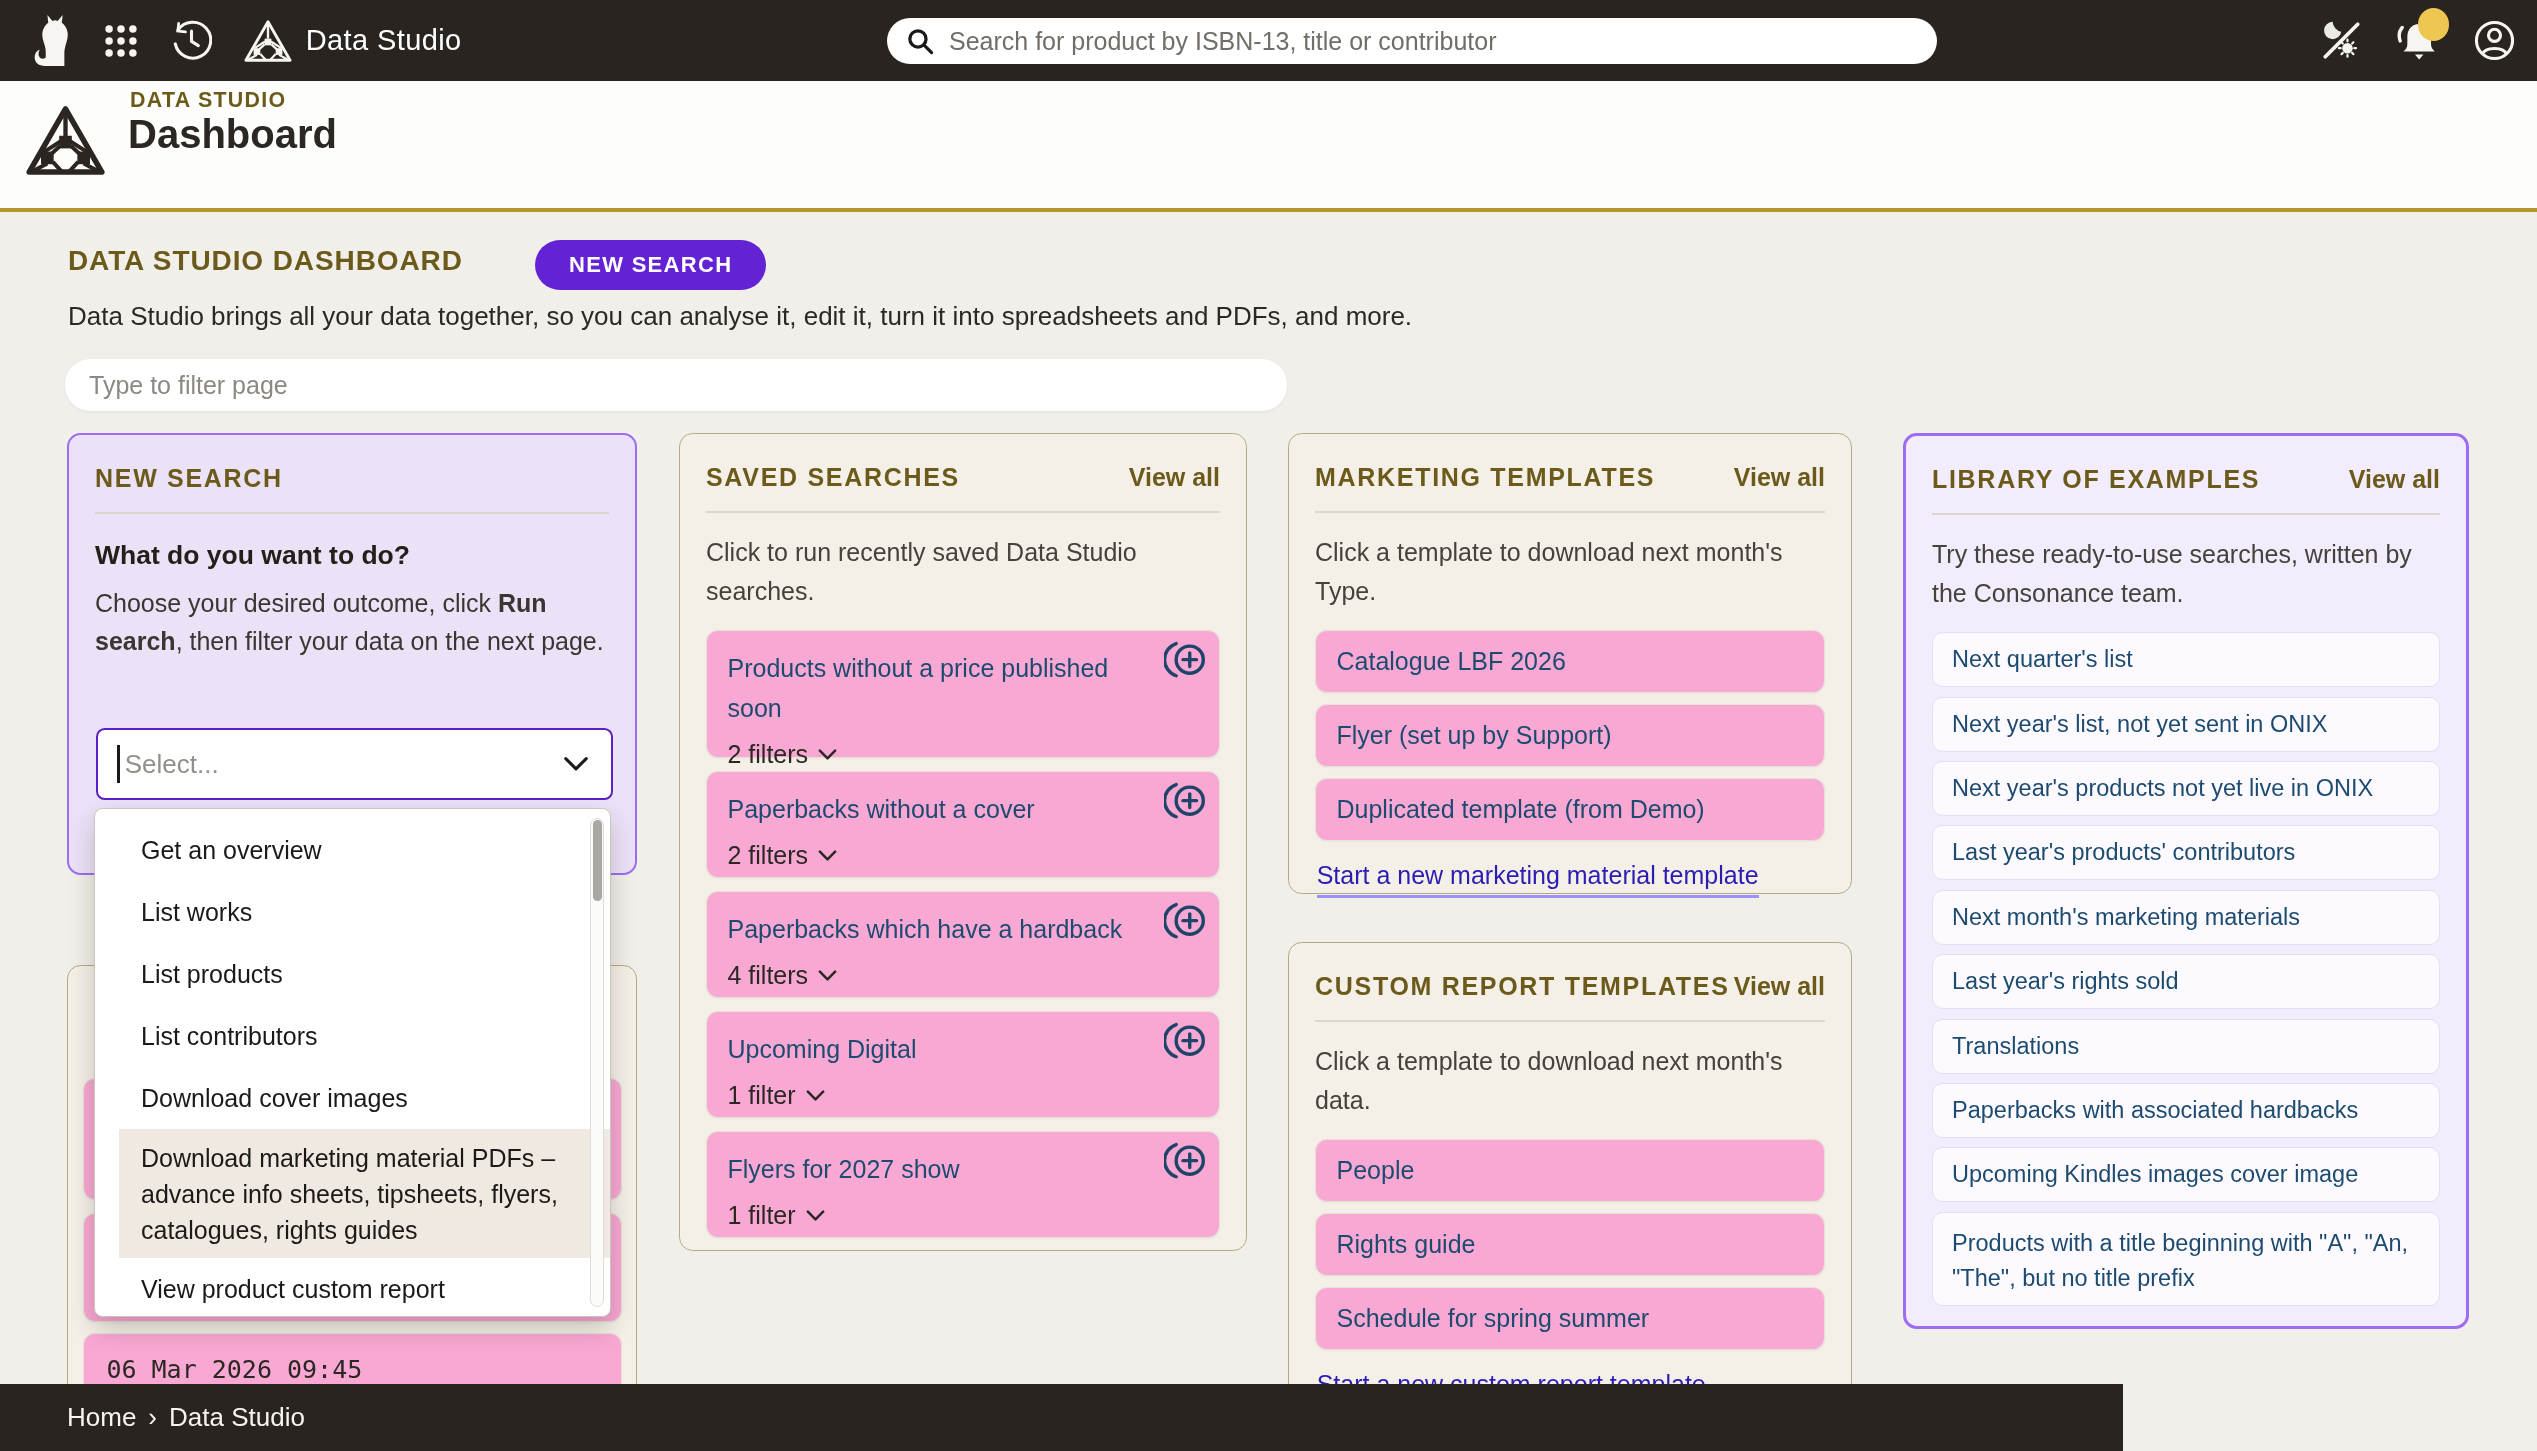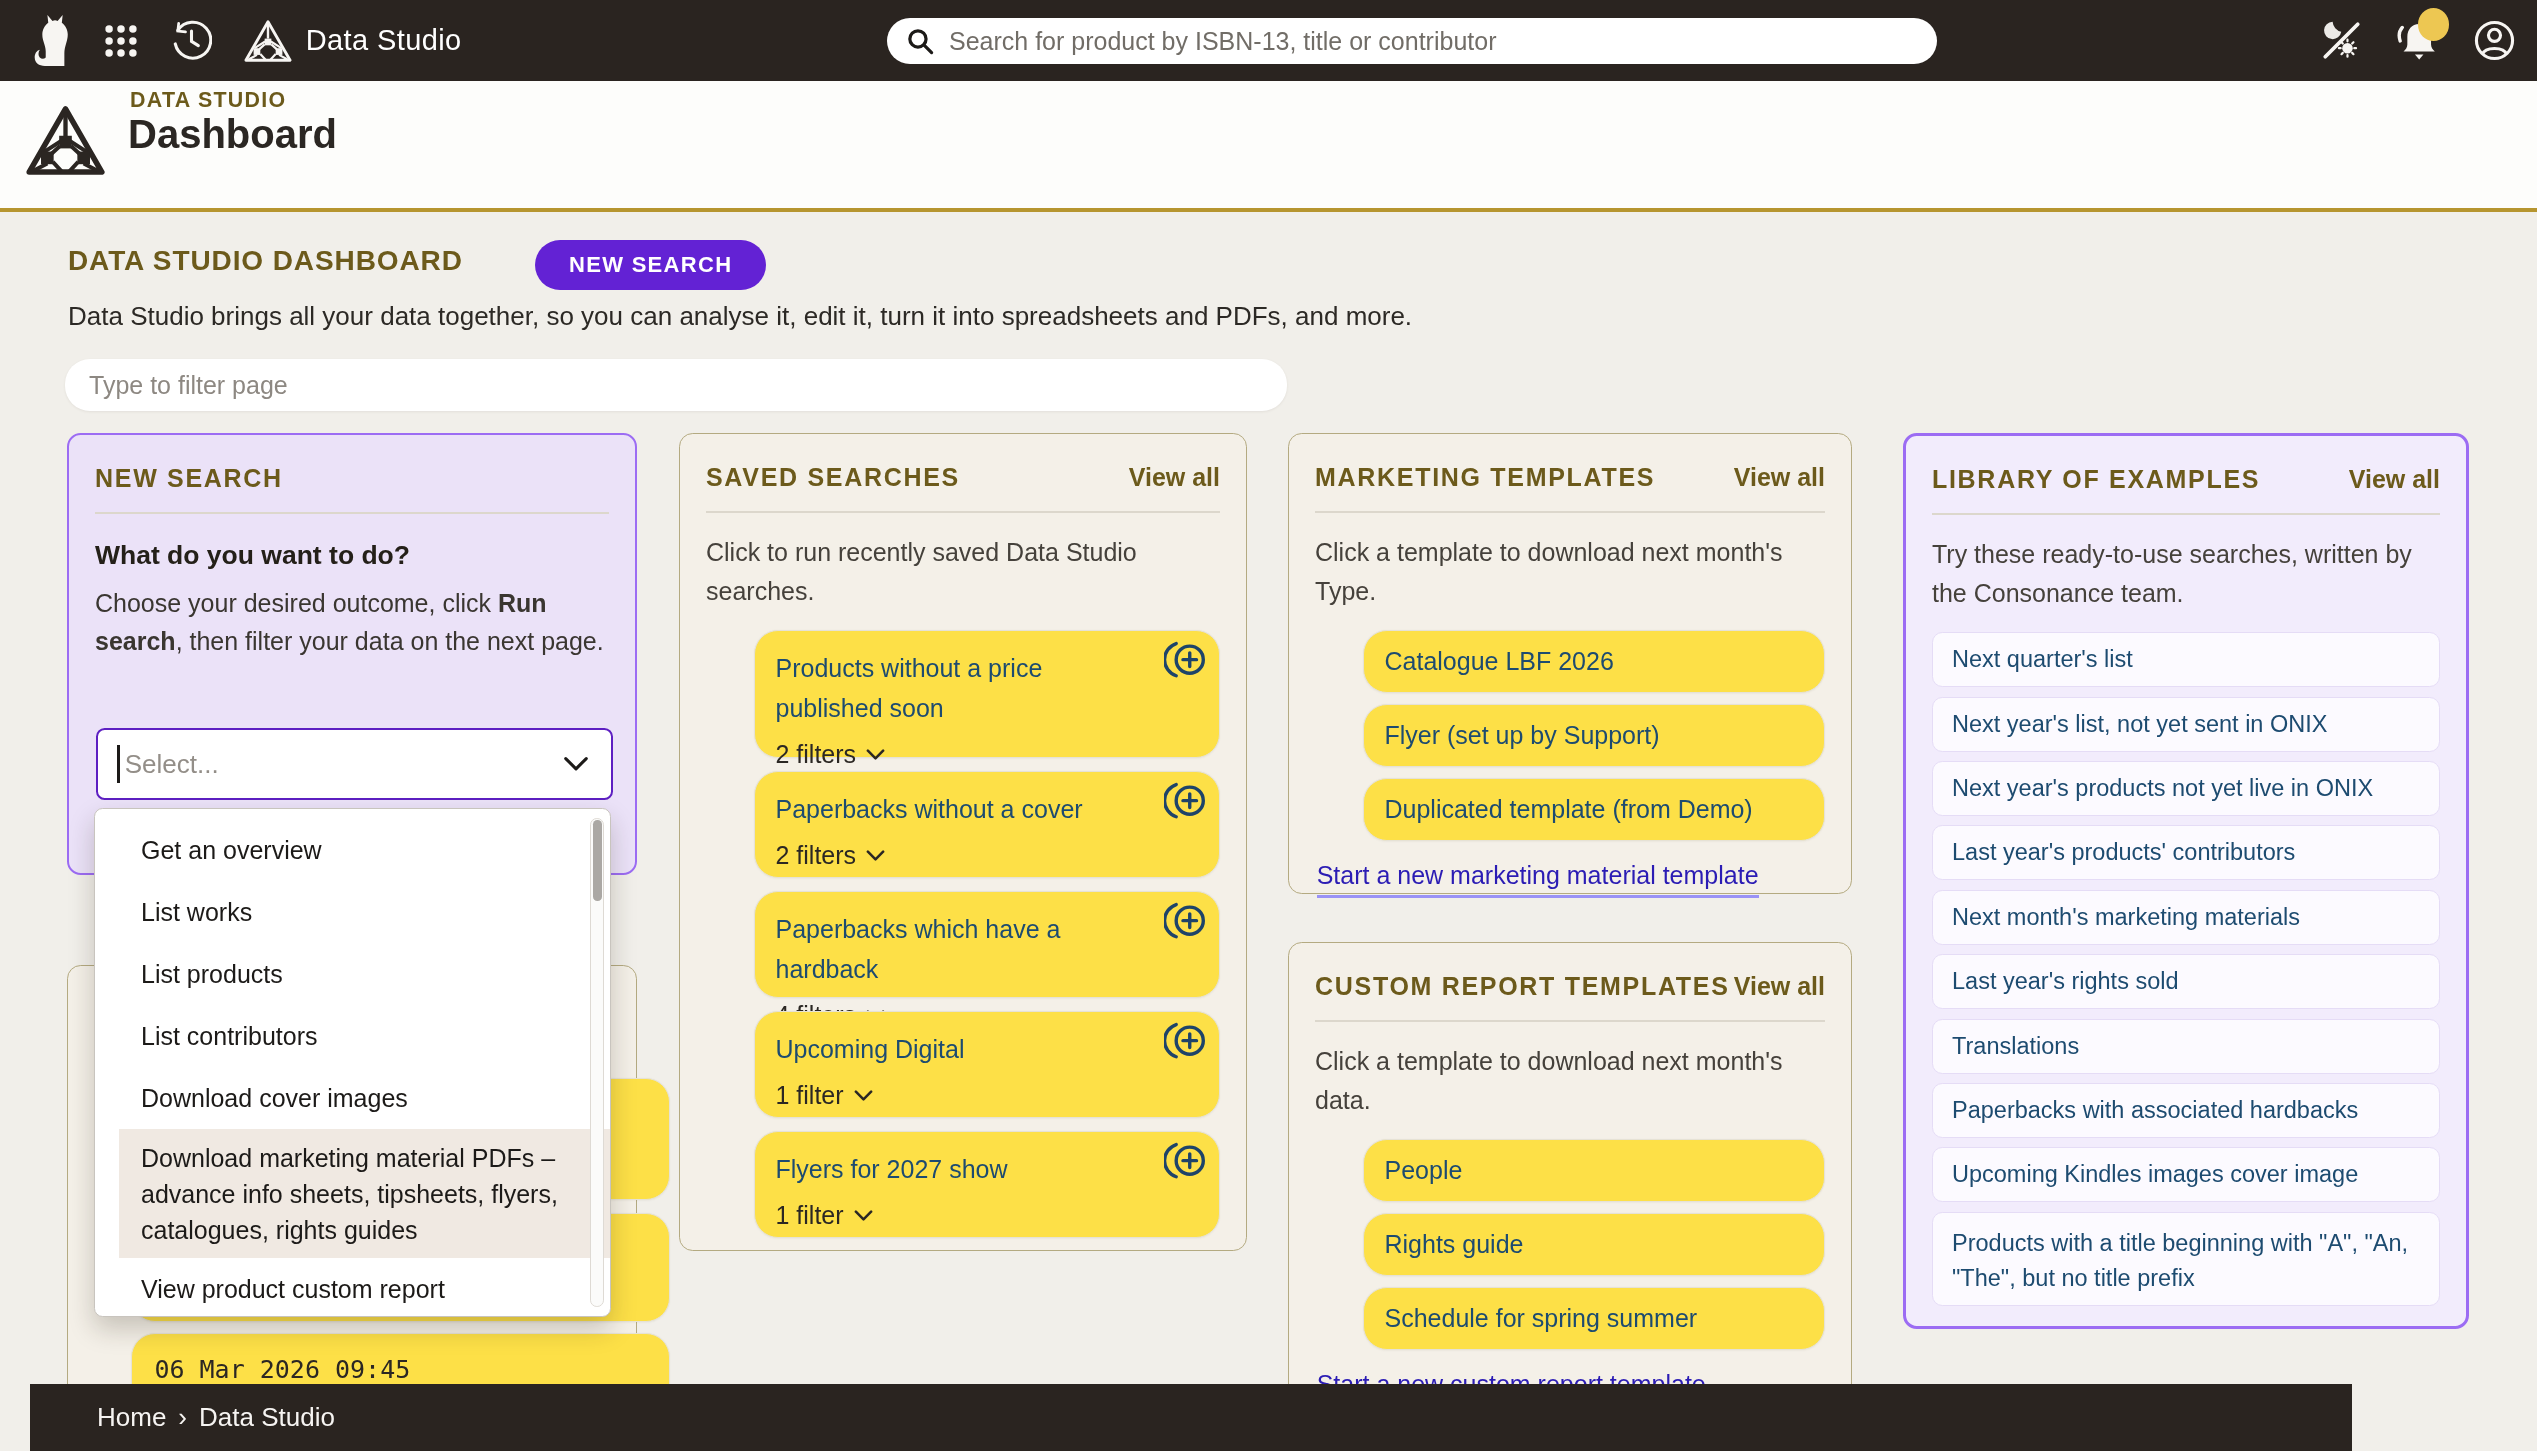--- a/index.html
+++ b/index.html
@@ -43,21 +43,21 @@
   .card--purple{border:2.6px solid #9c6cf3;background:#ebe2f8;}
   .card--purple2{border:3.4px solid #9c6cf3;background:#f2ecfc;}
   .card-pad{padding:29px 26px 0 26px;}
   .card-head{display:flex;justify-content:space-between;align-items:baseline;}
   .card-title{font-size:25px;font-weight:700;letter-spacing:1.7px;color:#6c5a1b;}
   .view-all{font-size:25px;font-weight:700;color:#6c5a1b;text-decoration:none;cursor:pointer;}
   .card-divider{height:1.7px;background:#dcd7cc;margin-top:19px;}
   .card-desc{font-size:25px;line-height:39px;color:#45413b;margin-top:20.5px;}
 
   .row-list{display:flex;flex-direction:column;margin-top:19px;}
-  .white-row{background:#fde047;border:0.9px solid #e6e2d5;border-radius:24px;box-sizing:border-box;position:relative;cursor:pointer;box-shadow:0 0.9px 1.7px rgba(80,70,50,.05);margin-left:48px;}
+  .white-row{background:#f9a8d4;border:0.9px solid #e6e2d5;border-radius:12px;box-sizing:border-box;position:relative;cursor:pointer;box-shadow:0 0.9px 1.7px rgba(80,70,50,.05);}
   .row-link{color:#1d4b70;font-size:25px;text-decoration:none;}
   .filters-line{display:flex;align-items:center;gap:10.3px;color:#2b2723;font-size:25px;margin-top:12px;}
   .plus-icon{position:absolute;top:10.3px;right:12px;color:#1e4469;}
 
   
   .ss-row{padding:17px 86px 0 20.5px;}
   .ss-row .row-link{line-height:40px;}
 
   
   .tpl-row{height:63px;display:flex;align-items:center;padding:0 20.5px;margin-bottom:11px;}
@@ -97,21 +97,21 @@
   #card-marketing{left:1288px;top:433px;width:564px;height:461px;}
   #card-custom{left:1288px;top:942px;width:564px;height:509px;}
   #card-library{left:1903px;top:433px;width:566px;height:896px;}
 
   
   .ss-gap{margin-bottom:13px;}
   .ss-h2{height:128px;}
   .ss-h1{height:107px;}
 
   
-  .footer{position:absolute;left:0;top:1384px;width:2322px;height:67px;background:#2a2420;z-index:80;display:flex;align-items:center;margin-left:30px;}
+  .footer{position:absolute;left:0;top:1384px;width:2123px;height:67px;background:#2a2420;z-index:80;display:flex;align-items:center;}
   .breadcrumb{margin-left:67px;font-size:26px;color:#f6f4f2;display:flex;gap:12px;align-items:center;}
   .breadcrumb a{color:#f6f4f2;text-decoration:none;cursor:pointer;}
 </style>
 </head>
 <body>
 
 <div id="app">
 
   <div class="topbar">
     <span class="tb-icon">

